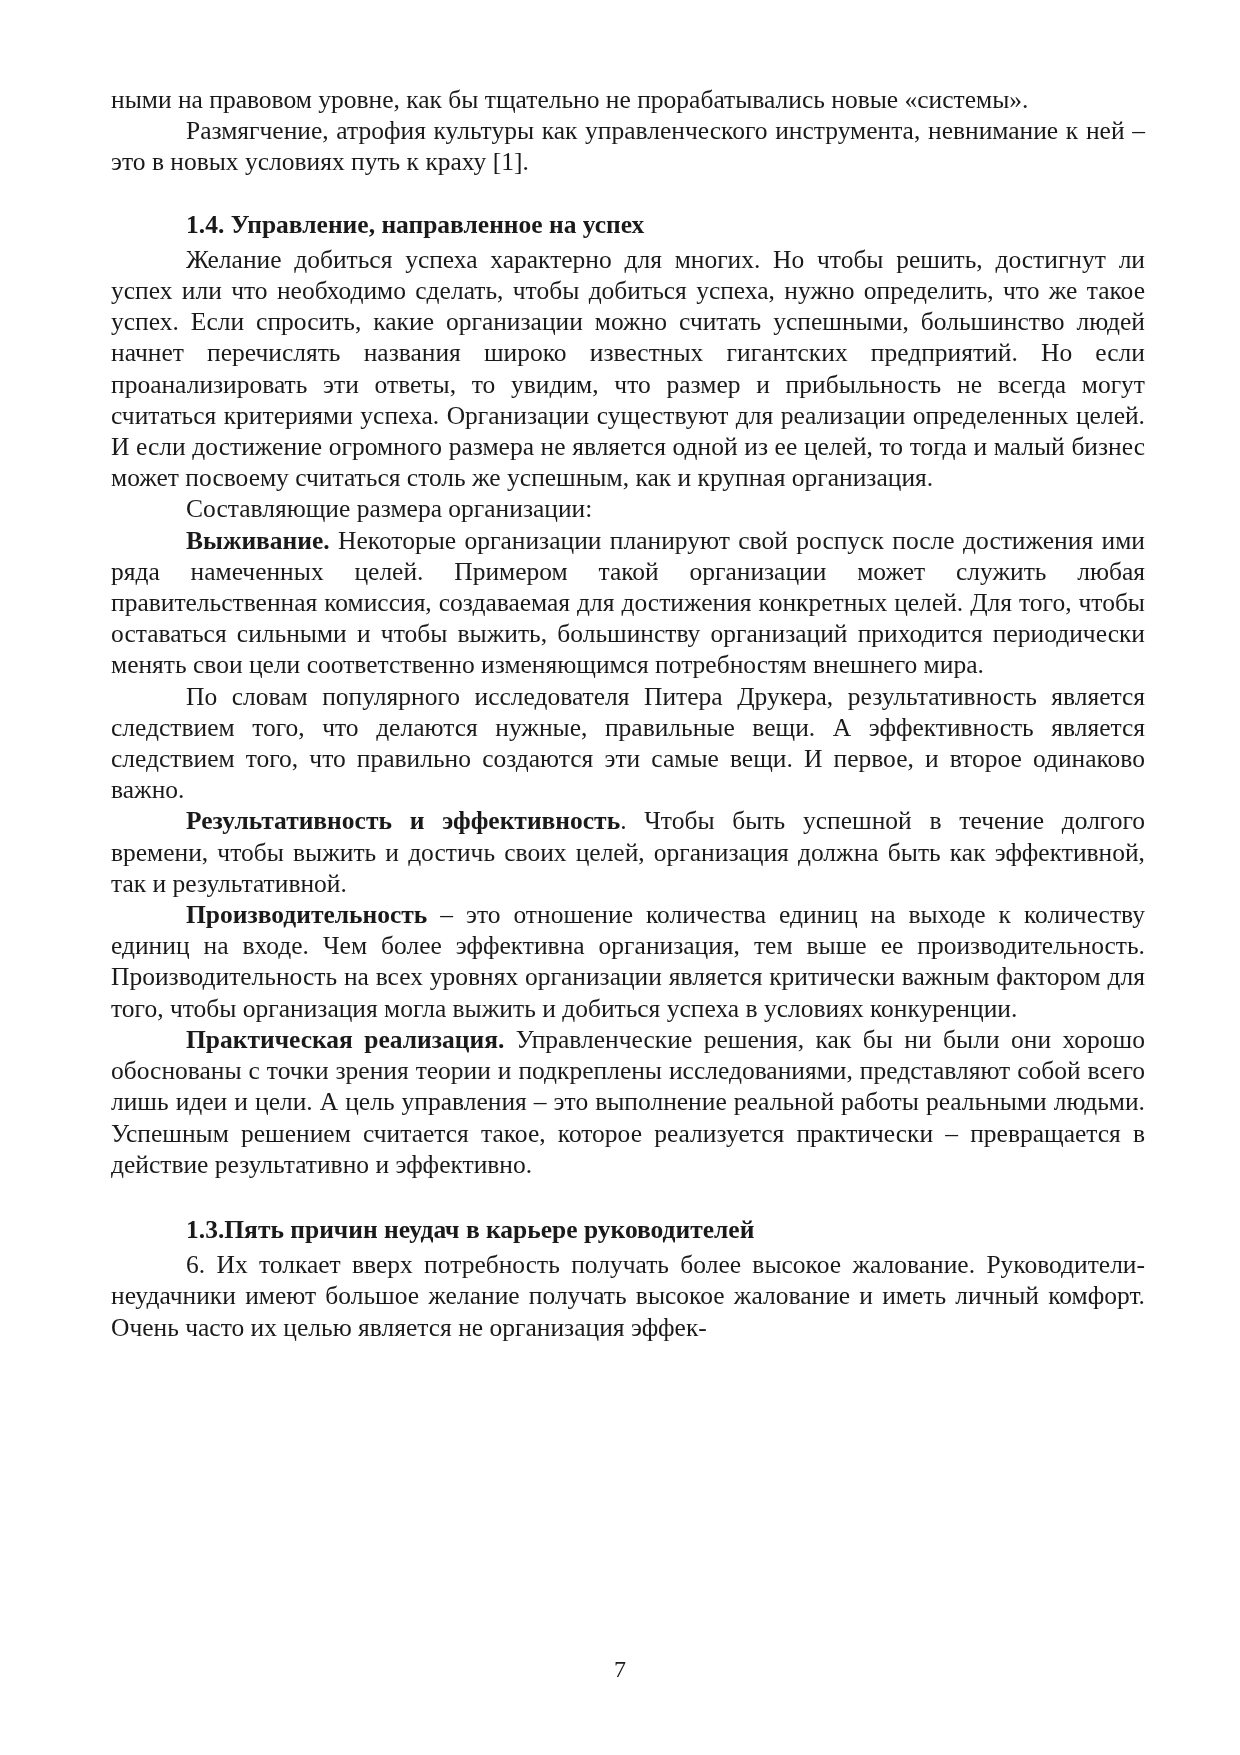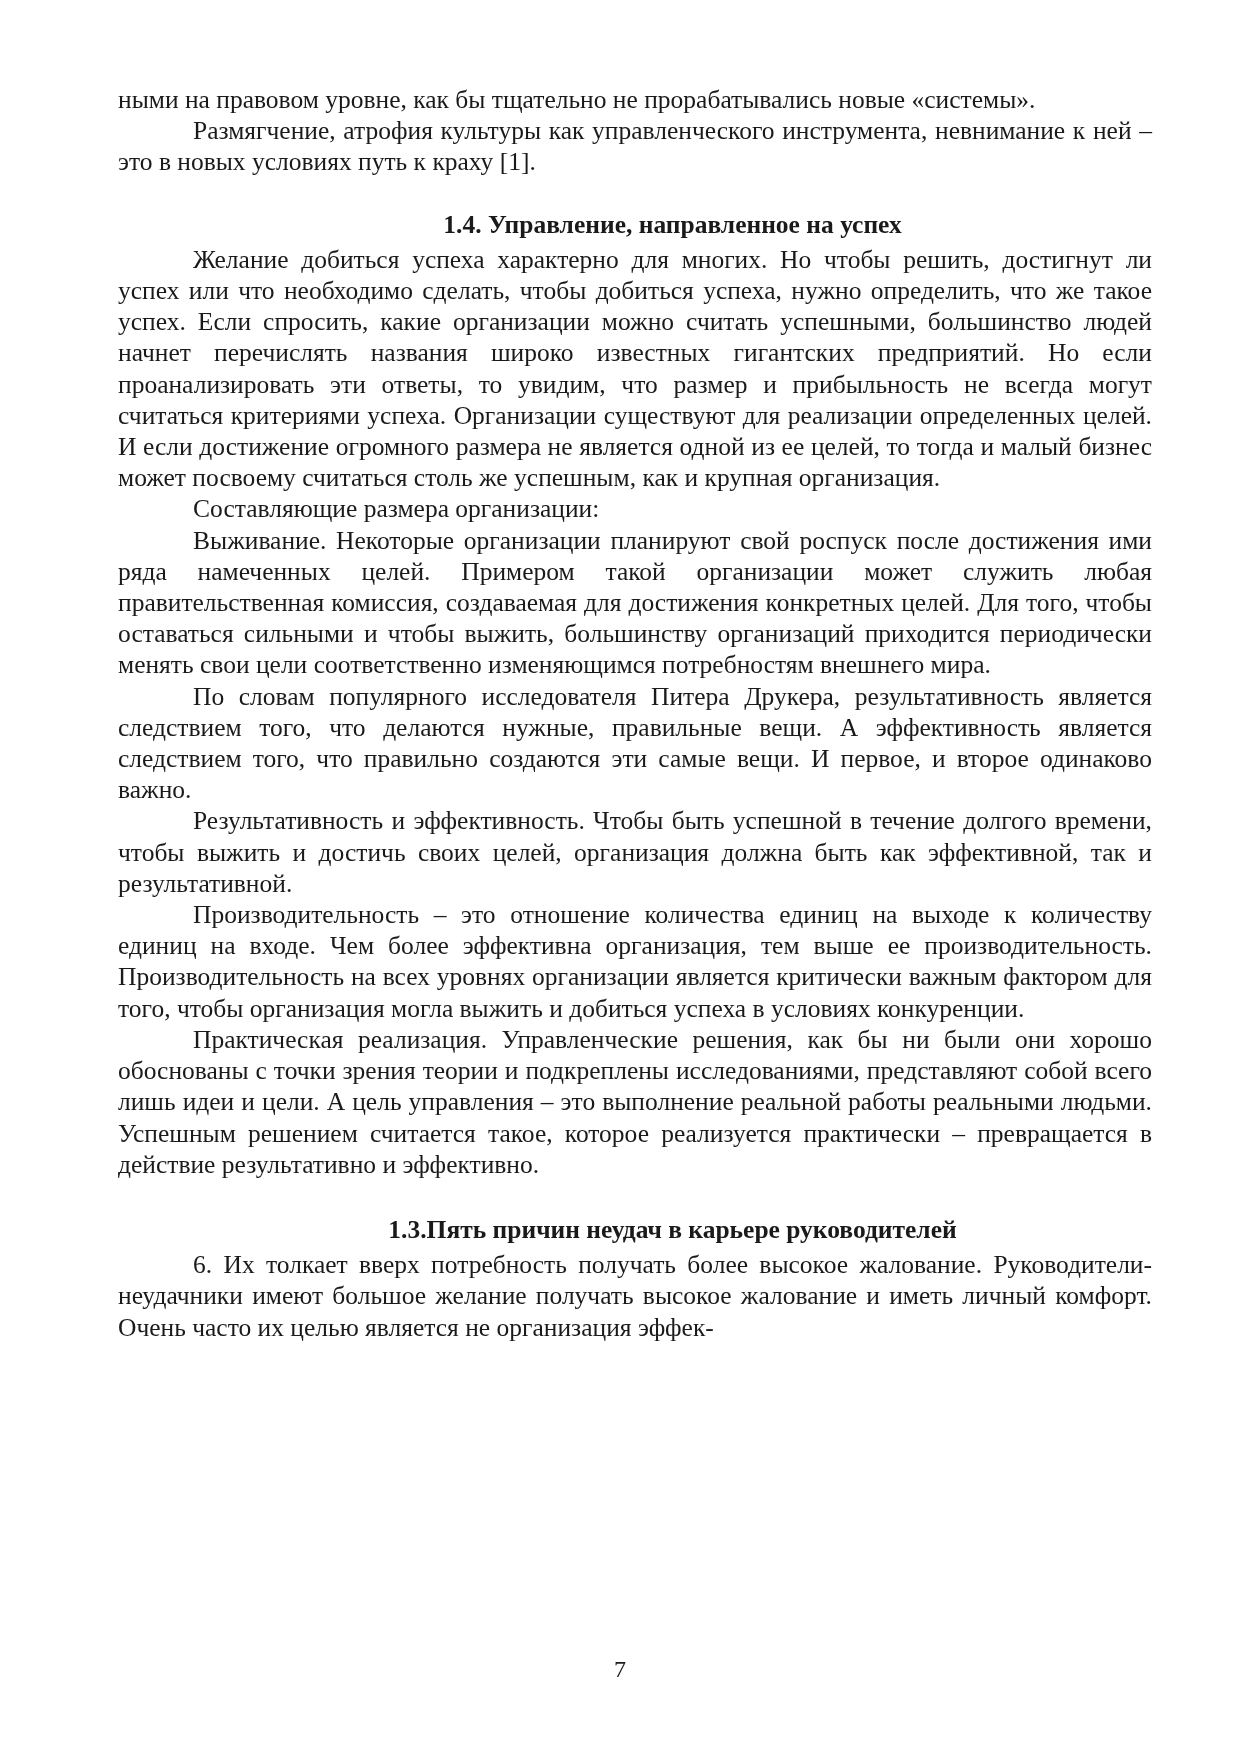--- a/index.html
+++ b/index.html
@@ -10,40 +10,39 @@
   body {
     width: 1240px;
     height: 1755px;
     position: relative;
     overflow: hidden;
     font-family: "Liberation Serif", "DejaVu Serif", serif;
     color: #1a1a1a;
   }
   .page {
     position: absolute;
-    left: 118px;
+    left: 111px;
     top: 84px;
     width: 1034px;
   }
   .p {
     font-size: 25.5px;
     line-height: 31.2px;
     text-align: justify;
     margin: 0;
     hyphens: none;
   }
   .p.indent { text-indent: 75px; }
-  .p .b { font-weight: normal; margin-top: 42px; }
+  .p .b { font-weight: bold; margin-top: 42px; }
   .heading {
     font-size: 25.5px;
     line-height: 31.2px;
     font-weight: bold;
     margin: 0;
     padding-left: 75px;
-    text-align: center;
   }
   .gap-before-h1 { height: 31px; }
   .gap-after-h { height: 4px; }
   .gap-before-h2 { height: 34px; }
   .page-number {
     position: absolute;
     top: 1656px;
     left: 0;
     width: 1240px;
     text-align: center;

